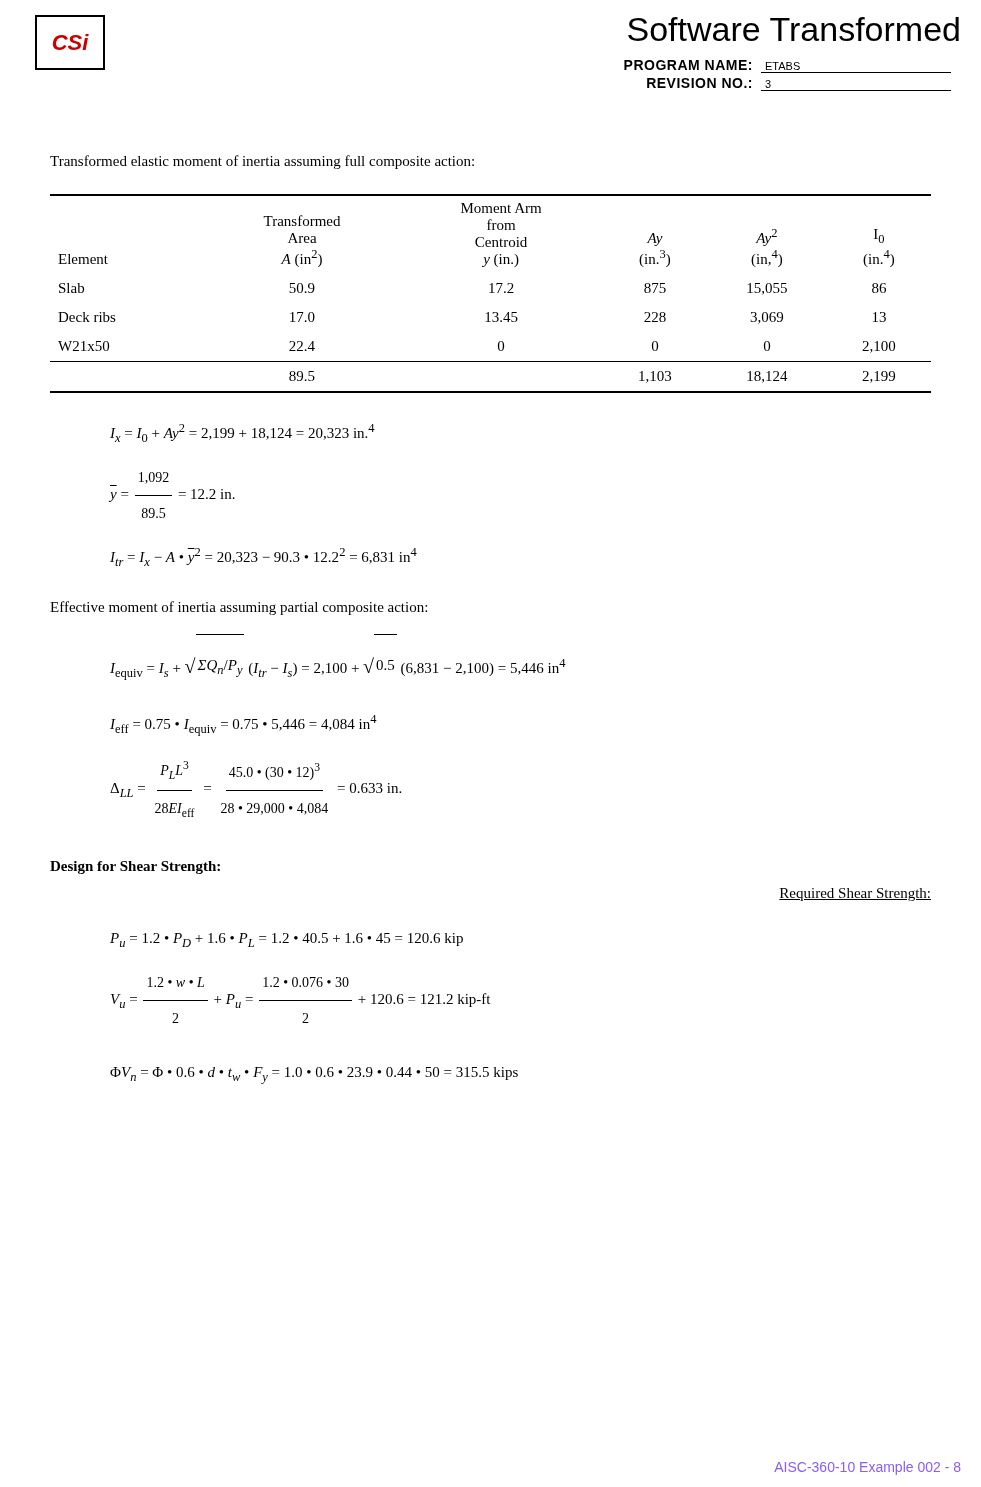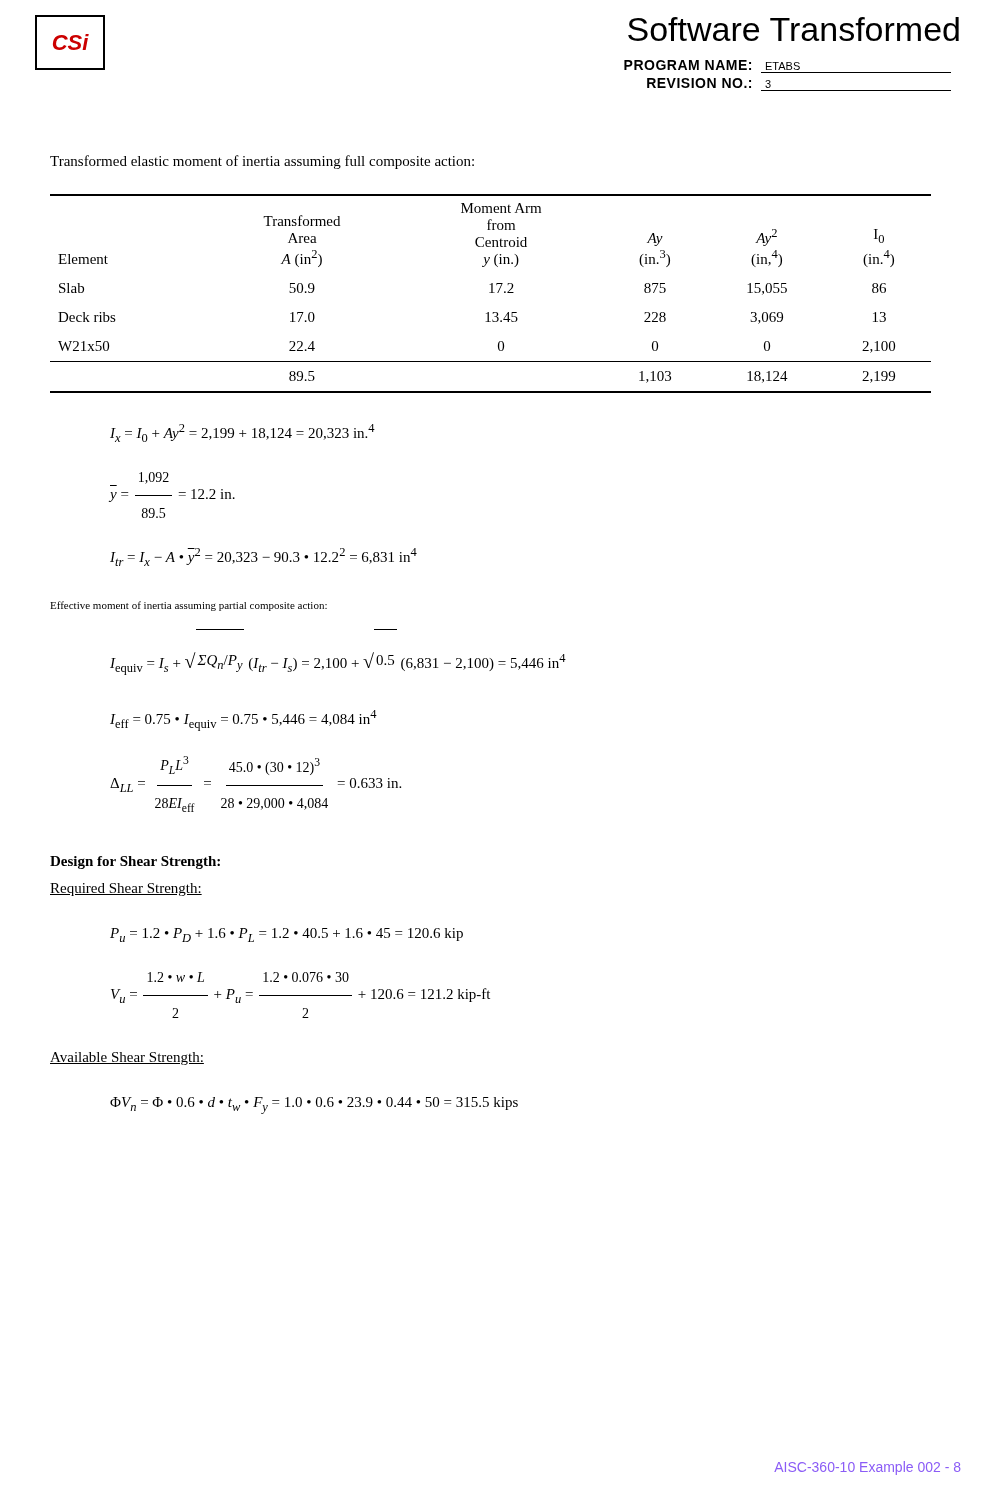--- a/index.html
+++ b/index.html
@@ -149,20 +149,21 @@
       font-size: 15px;
       font-weight: bold;
       margin-top: 30px;
       margin-bottom: 6px;
     }
     .subsection-heading {
       font-size: 15px;
       text-decoration: underline;
       margin-top: 10px;
       margin-bottom: 6px;
+      text-align: right;
     }
 
     
     .page-footer {
       position: absolute;
       bottom: 12px;
       right: 20px;
       font-size: 14px;
       font-family: Arial, sans-serif;
       color: #8b5cf6;
@@ -195,21 +196,21 @@
       line-height: 1;
     }
     .sqrt-content {
       border-top: 1px solid #000;
       padding: 12px 2px;
       display: inline-block;
     }
 
     .effective-label {
       margin-top: 20px;
-      font-size: 11px;
+      font-size: 15px;
       margin-bottom: 8px;
     }
   </style>
 </head>
 <body>
 
 <div class="header">
   <div class="logo-area">
     <div class="logo-box">
       <span>CSi</span>
@@ -372,23 +373,20 @@
       </span>
       + <i>P<sub>u</sub></i> =
       <span class="fraction">
         <span class="numerator">1.2 • 0.076 • 30</span>
         <span class="denominator">2</span>
       </span>
       + 120.6 = 121.2 kip-ft
     </span>
   </div>
 
-  <div class="subsection-heading">
-    Available Shear Strength:
-  </div>
   <div class="math-section" style="line-height: 2.5;">
     <span class="math-line">
       Φ<i>V<sub>n</sub></i> = Φ • 0.6 • <i>d</i> • <i>t<sub>w</sub></i> • <i>F<sub>y</sub></i>
       = 1.0 • 0.6 • 23.9 • 0.44 • 50 = 315.5 kips
     </span>
   </div>
 
 </div>
 
 <div class="page-footer">AISC-360-10 Example 002 - 8</div>

